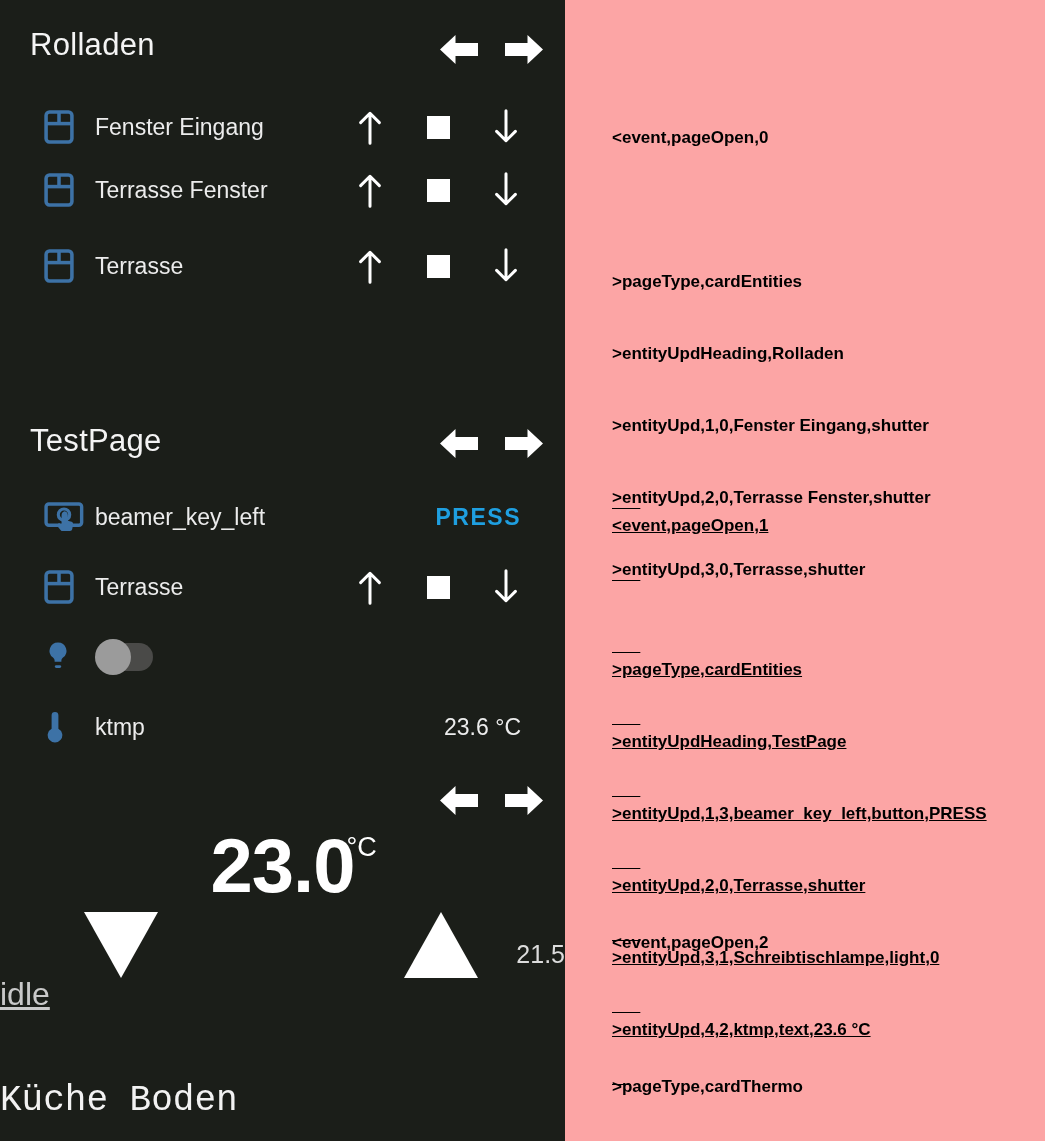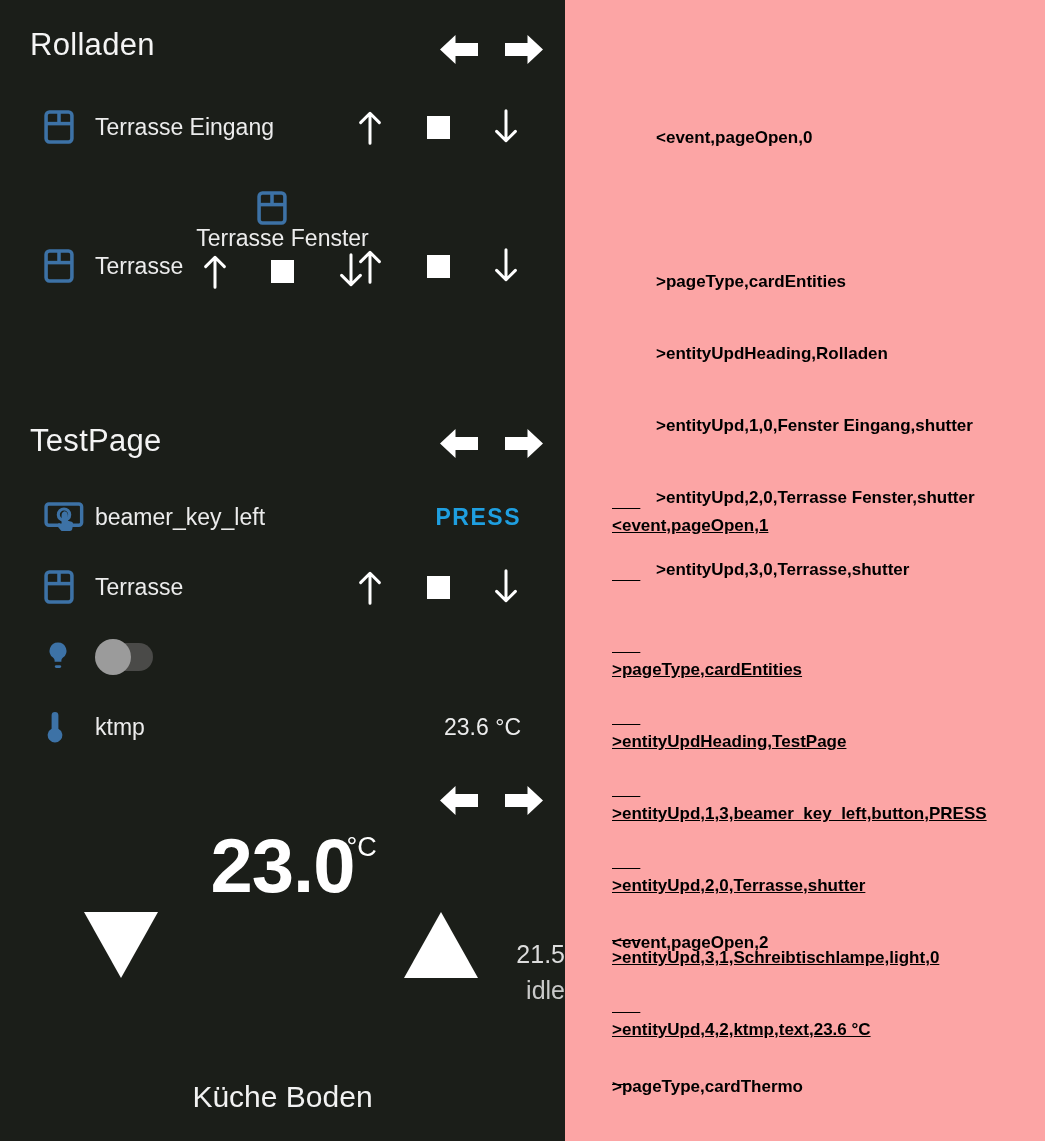--- a/index.html
+++ b/index.html
@@ -36,24 +36,24 @@
   .temp-number {position:absolute; left:50%; transform:translateX(-50%); top:0;
                 font-size:76px; font-weight:700; color:#ffffff; line-height:1; letter-spacing:-1px;}
   .temp-unit {position:absolute; left:calc(50% + 64px); top:4px; font-size:27px;
               color:#ffffff; font-weight:400;}
   .thermo-triangle {position:absolute; top:152px; cursor:pointer;}
   .thermo-triangle svg {display:block;}
   .tri-down {left:84px;}
   .tri-up {left:404px;}
   .thermo-setpoint {position:absolute; top:180px; left:0; right:0; text-align:right;
                     font-size:25px; color:#dcdcdc;}
-  .thermo-state {position:absolute; top:216px; left:0; right:0; text-align:right;
-                 font-size:25px; color:#c9c9c9;}
-  .thermo-title {position:absolute; top:320px; left:0; right:0; text-align:center;
-                 font-size:30px; color:#f2f2f2;}
+  .thermo-state {position:absolute; top:216px; left:0; right:0; text-align:left;
+                 font-size:32px; color:#c9c9c9;text-decoration:underline;}
+  .thermo-title {position:absolute; top:320px; left:0; right:0; text-align:left;
+                 font-size:36px; color:#f2f2f2;font-family:Liberation Mono, monospace;}
 
   
   .log-block {position:absolute; left:612px; color:#000; font-weight:700;
               font-size:17px; line-height:24px; white-space:pre;}
   .log-gap {height:24px;}
 </style>
 </head>
 <body>
 
 <div class="stage">
@@ -76,37 +76,37 @@
       </div>
 
       <div class="row" style="top:104px;">
         <span class="entity-icon">
             <svg width="30" height="34" viewBox="0 0 22 25">
               <rect x="1.5" y="1.5" width="19" height="22" rx="2.5" fill="none" stroke="#3d72a6" stroke-width="2.6"></rect>
               <line x1="1.5" y1="10" x2="20.5" y2="10" stroke="#3d72a6" stroke-width="2.6"></line>
               <line x1="11" y1="1.5" x2="11" y2="10" stroke="#3d72a6" stroke-width="2.6"></line>
             </svg>
           </span>
-        <span class="row-label">Terrasse Eingang</span>
-        <span class="shutter-controls">
-          <span class="arrow-btn">
-              <svg width="30" height="38" viewBox="0 0 24 30">
-                <path d="M12 28V4M4.5 11.5 12 4l7.5 7.5" stroke="#fff" stroke-width="2.4" fill="none" stroke-linecap="round" stroke-linejoin="round"></path>
-              </svg>
-            </span>
-          <span class="stop-square"></span>
-          <span class="arrow-btn">
-              <svg width="30" height="38" viewBox="0 0 24 30">
-                <path d="M12 2v24M4.5 18.5 12 26l7.5-7.5" stroke="#fff" stroke-width="2.4" fill="none" stroke-linecap="round" stroke-linejoin="round"></path>
-              </svg>
-            </span>
-        </span>
-      </div>
-
-      <div class="row" style="top:191px;flex-direction:column;">
+        <span class="row-label">Fenster Eingang</span>
+        <span class="shutter-controls">
+          <span class="arrow-btn">
+              <svg width="30" height="38" viewBox="0 0 24 30">
+                <path d="M12 28V4M4.5 11.5 12 4l7.5 7.5" stroke="#fff" stroke-width="2.4" fill="none" stroke-linecap="round" stroke-linejoin="round"></path>
+              </svg>
+            </span>
+          <span class="stop-square"></span>
+          <span class="arrow-btn">
+              <svg width="30" height="38" viewBox="0 0 24 30">
+                <path d="M12 2v24M4.5 18.5 12 26l7.5-7.5" stroke="#fff" stroke-width="2.4" fill="none" stroke-linecap="round" stroke-linejoin="round"></path>
+              </svg>
+            </span>
+        </span>
+      </div>
+
+      <div class="row" style="top:167px;">
         <span class="entity-icon">
             <svg width="30" height="34" viewBox="0 0 22 25">
               <rect x="1.5" y="1.5" width="19" height="22" rx="2.5" fill="none" stroke="#3d72a6" stroke-width="2.6"></rect>
               <line x1="1.5" y1="10" x2="20.5" y2="10" stroke="#3d72a6" stroke-width="2.6"></line>
               <line x1="11" y1="1.5" x2="11" y2="10" stroke="#3d72a6" stroke-width="2.6"></line>
             </svg>
           </span>
         <span class="row-label">Terrasse Fenster</span>
         <span class="shutter-controls">
           <span class="arrow-btn">
@@ -254,21 +254,21 @@
         </span>
 
       <div class="thermo-setpoint">21.5</div>
       <div class="thermo-state">idle</div>
       <div class="thermo-title">Küche Boden</div>
     </section>
   </div>
 
   <aside>
 
-    <div class="log-block" style="top:78px;margin-left:44px;">
+    <div class="log-block" style="top:78px;">
       <div class="log-line">&lt;event,pageOpen,0</div>
       <div class="log-gap"></div>
       <div class="log-line">&gt;pageType,cardEntities</div>
       <div class="log-line">&gt;entityUpdHeading,Rolladen</div>
       <div class="log-line">&gt;entityUpd,1,0,Fenster Eingang,shutter</div>
       <div class="log-line">&gt;entityUpd,2,0,Terrasse Fenster,shutter</div>
       <div class="log-line">&gt;entityUpd,3,0,Terrasse,shutter</div>
     </div>
 
     <div class="log-block" style="top:466px;text-decoration:underline;">

